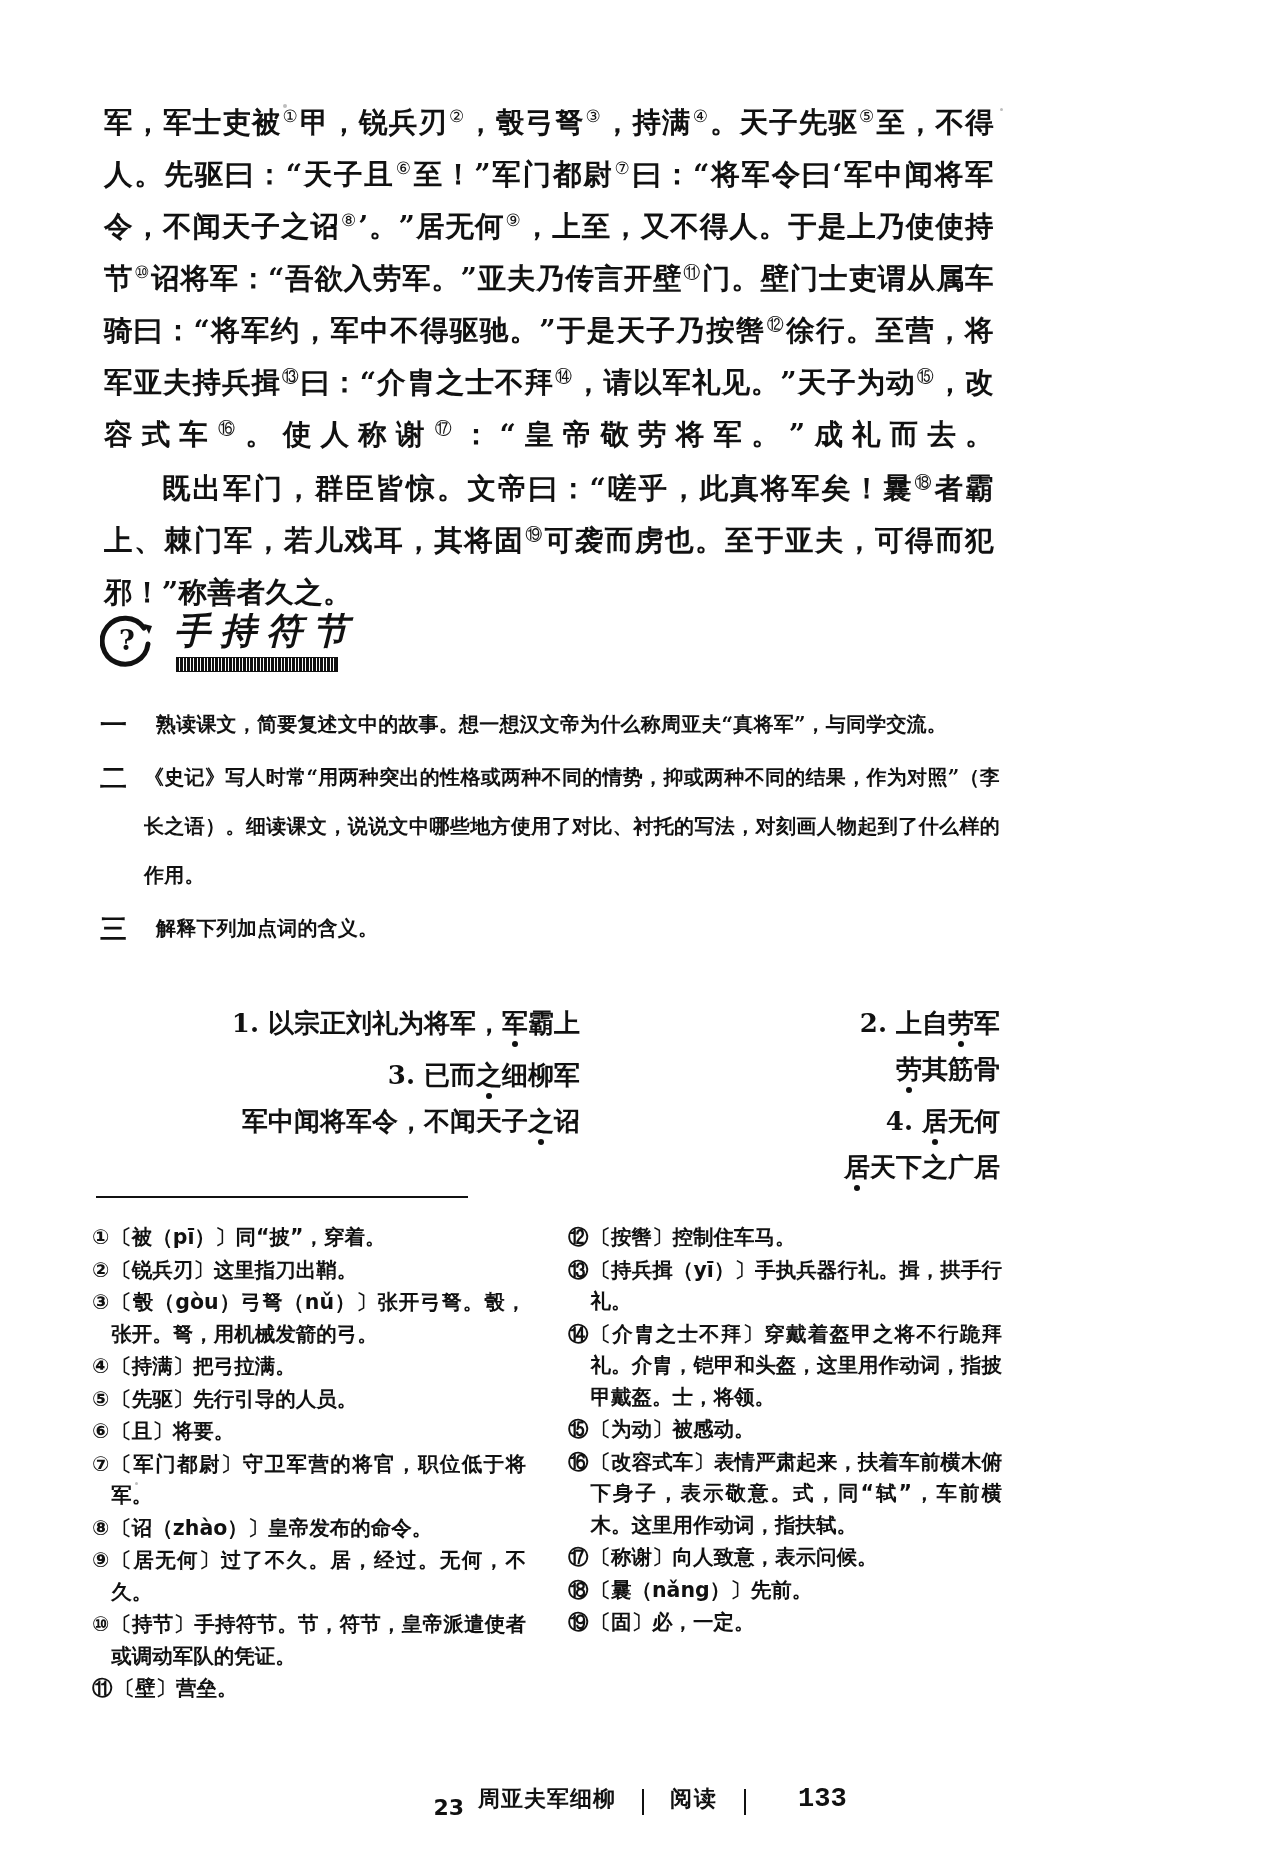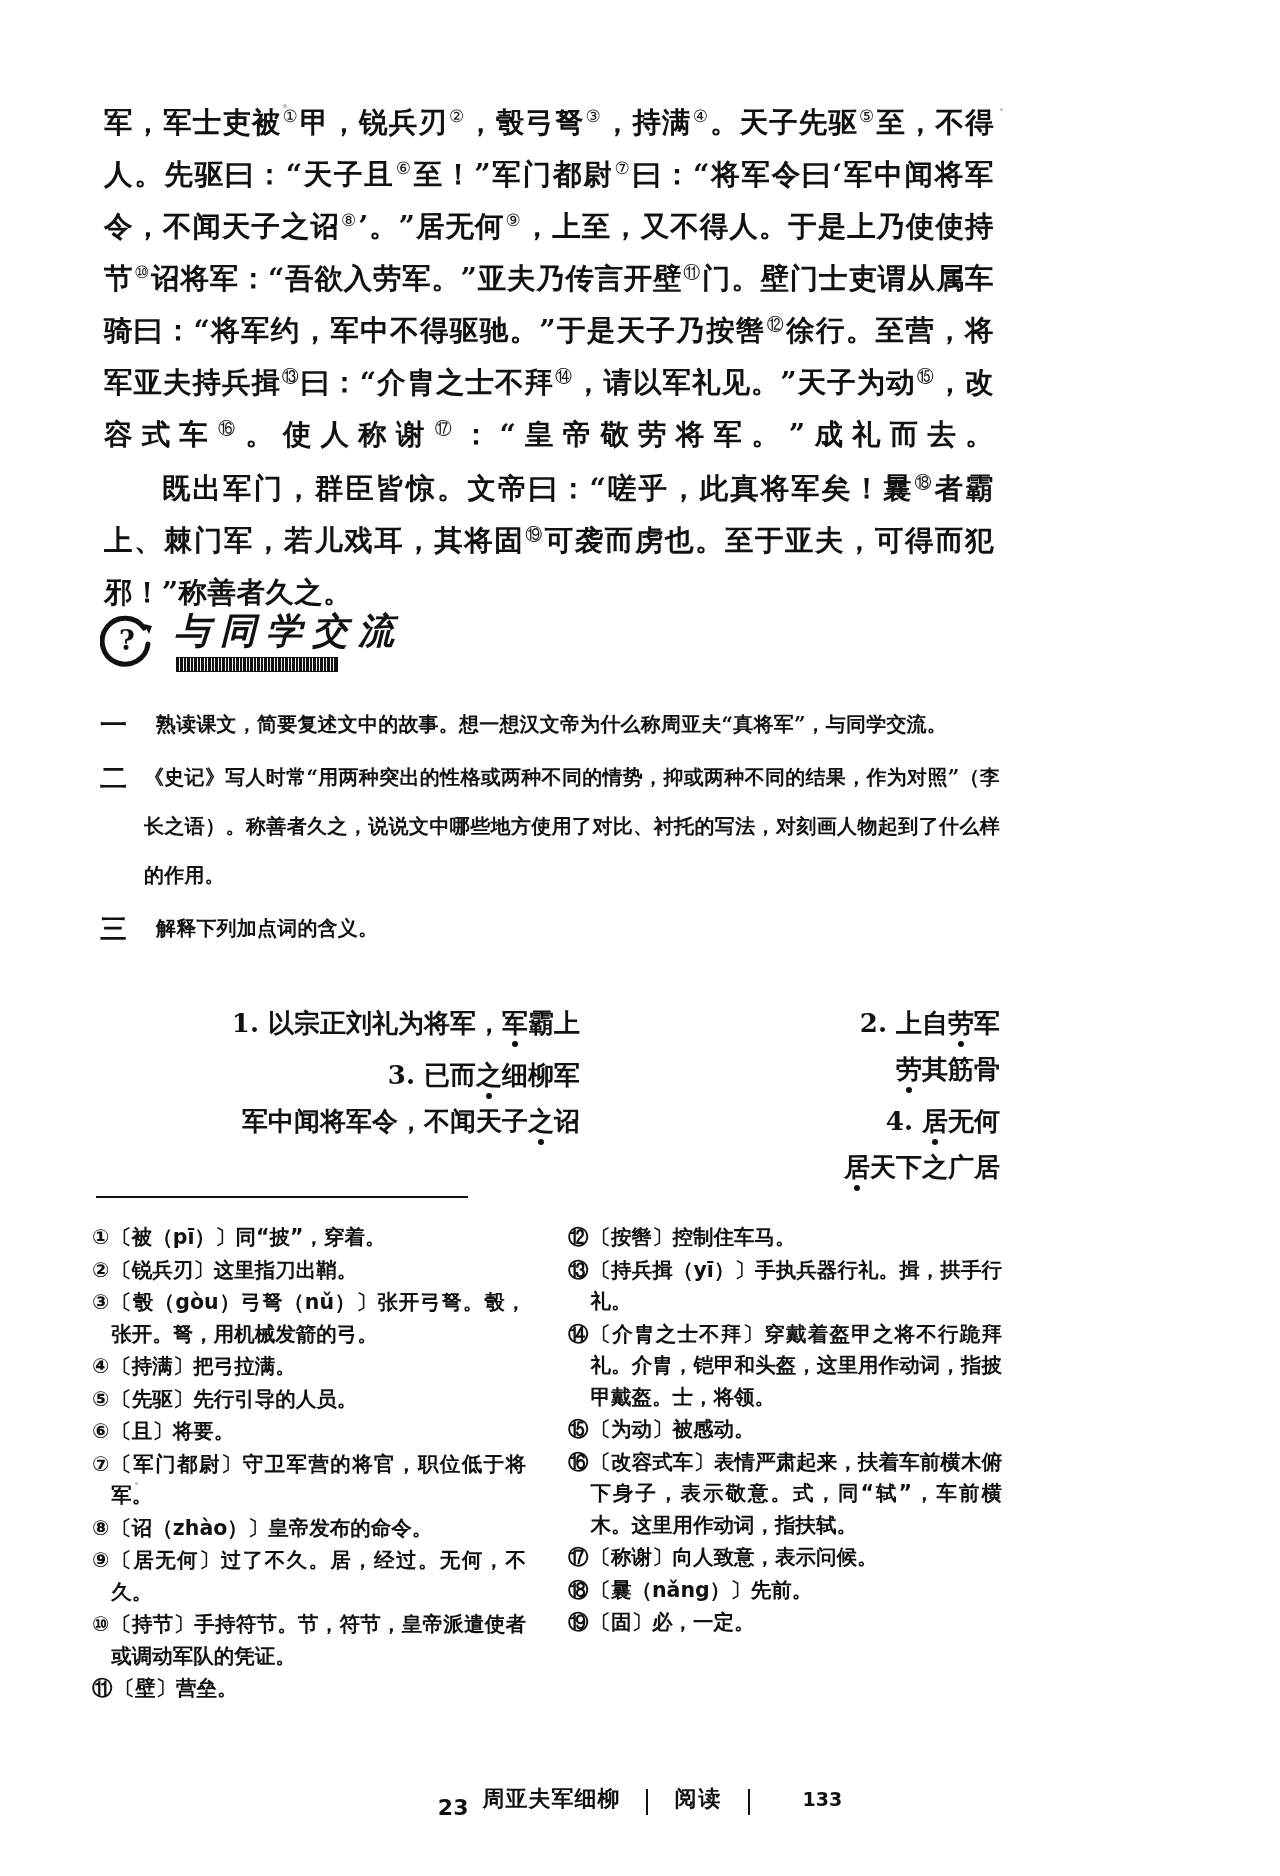--- a/index.html
+++ b/index.html
@@ -218,21 +218,22 @@
     width: 2px;
     height: 26px;
     background: #111;
     margin: 0 26px;
     position: relative;
     top: 3px;
   }
   .footer .unit-label { letter-spacing: 2px; }
   .footer .page-no {
     margin-left: 26px;
-    font-size: 19px;
+    font-size: 27px;
+    font-family: Liberation Mono, monospace;
   }
 
   
   .speck {
     position: absolute;
     background: #bdbdbd;
     border-radius: 50%;
   }
 </style>
 </head>
@@ -249,33 +250,33 @@
     <div class="qmark-icon">
       <svg width="56" height="56" viewBox="0 0 56 56" aria-hidden="true">
         <g fill="none" stroke="#111" stroke-width="5">
           <path d="M44 14 A23 23 0 1 0 48 30" stroke-linecap="round"></path>
         </g>
         <path d="M44 10 L52 12 L49 20 Z" fill="#111"></path>
         <text x="27" y="36" font-family="DejaVu Serif, serif" font-size="27" font-weight="700" text-anchor="middle" fill="#111">?</text>
       </svg>
     </div>
     <div class="section-title-wrap">
-      <div class="section-title">与同学交流</div>
+      <div class="section-title">手持符节</div>
       <div class="section-underbar"></div>
     </div>
   </div>
 
   <div class="exercises">
     <div class="ex-item">
       <div class="ex-num">一</div>
       <div class="ex-body">熟读课文，简要复述文中的故事。想一想汉文帝为什么称周亚夫“真将军”，与同学交流。</div>
     </div>
     <div class="ex-item tight">
       <div class="ex-num">二</div>
-      <div class="ex-body">《史记》写人时常“用两种突出的性格或两种不同的情势，抑或两种不同的结果，作为对照”（李长之语）。称善者久之，说说文中哪些地方使用了对比、衬托的写法，对刻画人物起到了什么样的作用。</div>
+      <div class="ex-body">《史记》写人时常“用两种突出的性格或两种不同的情势，抑或两种不同的结果，作为对照”（李长之语）。细读课文，说说文中哪些地方使用了对比、衬托的写法，对刻画人物起到了什么样的作用。</div>
     </div>
     <div class="ex-item">
       <div class="ex-num">三</div>
       <div class="ex-body">解释下列加点词的含义。</div>
     </div>
   </div>
 
   <div class="wordlist">
     <div class="wl-col" id="wl-left">
         <div class="wl-entry">

